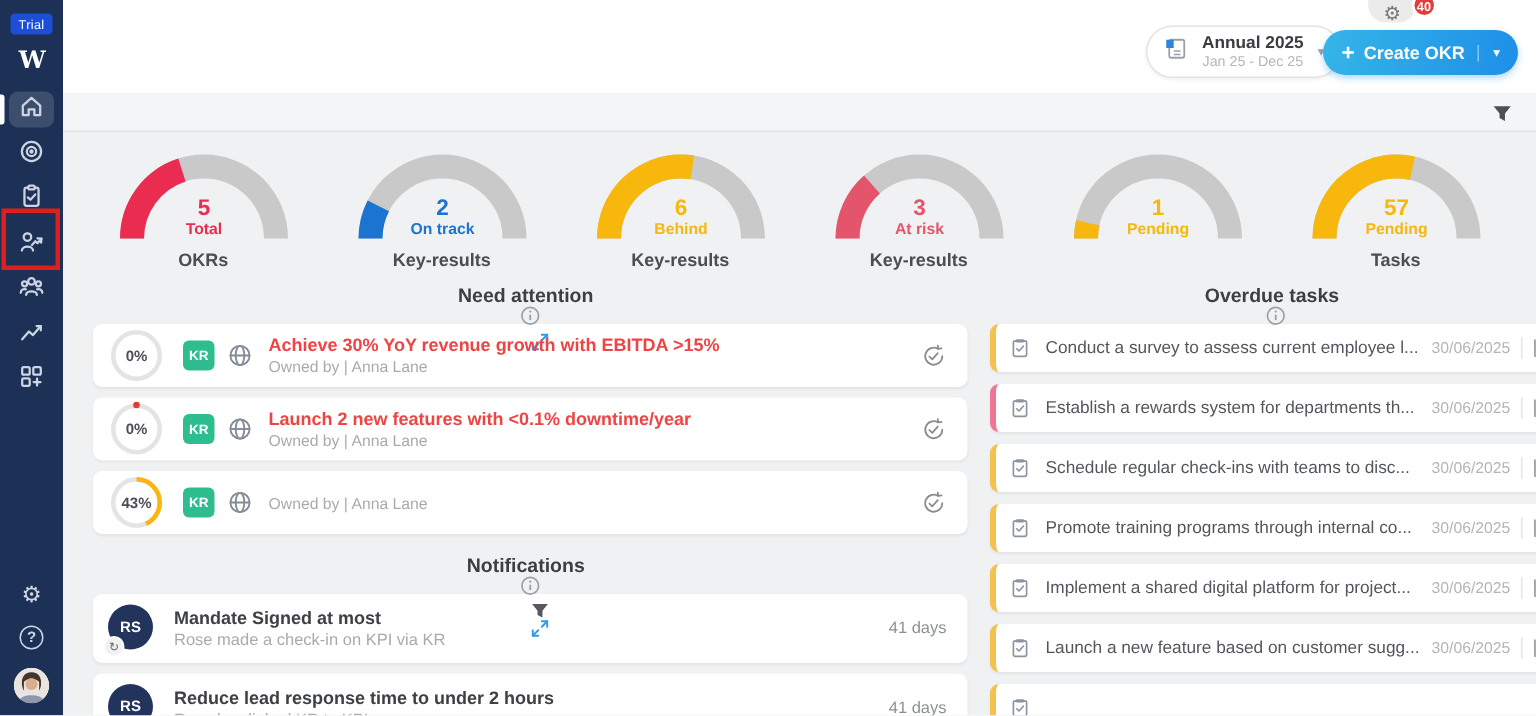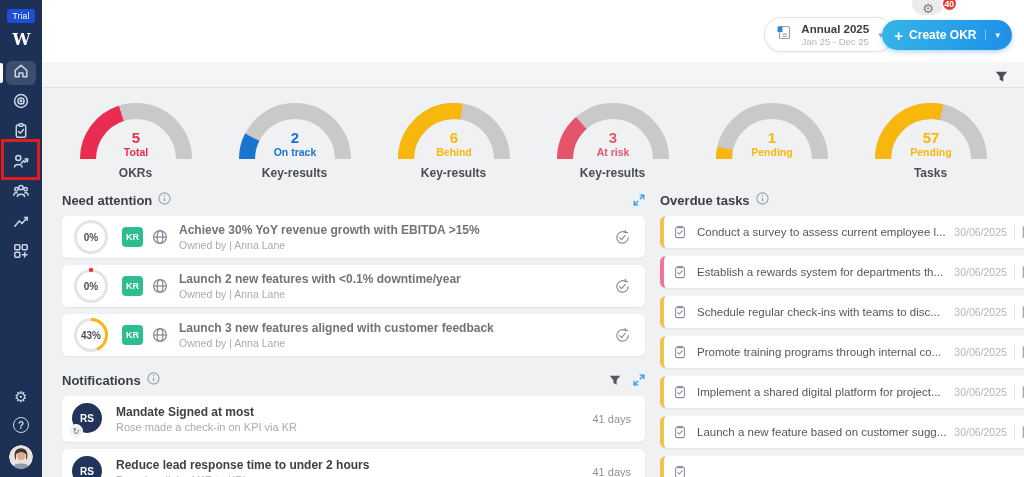--- a/index.html
+++ b/index.html
@@ -64,36 +64,36 @@
   
   .gauges { display:flex; justify-content:space-around; padding:13px 14px 0 14px; }
   .gauge { width:150px; text-align:center; cursor:pointer; }
   .gauge svg { display:block; margin:0 auto; }
   .gauge-label { font-size:12px; font-weight:bold; color:#4a4d52; margin-top:3px; }
 
   
   .columns { display:flex; gap:15px; padding:9px 14px 0 20px; align-items:flex-start; }
   .col-left { width:583px; flex:none; }
   .col-right { flex:1; }
-  .section-header { display:flex; align-items:center; height:22px; margin-bottom:5px; }
+  .section-header { display:flex; align-items:center; height:22px; margin-bottom:5px;flex-direction:column; }
   .section-title { font-size:13px; font-weight:bold; color:#3b3e43; margin-right:6px; }
   .sh-spacer { flex:1; }
   .sh-icon { margin-left:12px; cursor:pointer; display:flex; align-items:center; }
 
   .card { background:#fff; border-radius:6px; box-shadow:0 1px 2px rgba(0,0,0,.06); }
 
   
   .att-card { height:42px; margin-bottom:7px; display:flex; align-items:center; padding:0 14px 0 10px; cursor:pointer; }
   .prog-wrap { position:relative; width:38px; height:38px; flex:none; }
   .prog-wrap svg { display:block; }
   .kr-badge { width:21px; height:20px; background:#2ebd8f; border-radius:4px; color:#fff; font-size:9px;
               font-weight:bold; display:flex; align-items:center; justify-content:center; margin:0 9px 0 12px; flex:none; }
   .globe { flex:none; margin-right:11px; display:flex; }
   .att-text { flex:1; min-width:0; }
-  .att-title { font-size:12px; font-weight:bold; color:#737373; white-space:nowrap; overflow:hidden; text-overflow:ellipsis; }
+  .att-title { font-size:12px; font-weight:bold; color:#ef4444; white-space:nowrap; overflow:hidden; text-overflow:ellipsis; }
   .att-owner { font-size:10.5px; color:#a7abb0; margin-top:2px; }
   .checkin-btn { flex:none; margin-left:10px; cursor:pointer; display:flex; }
 
   
   .notif-card { height:46px; margin-bottom:7px; display:flex; align-items:center; padding:0 14px 0 10px; cursor:pointer; }
   .rs-wrap { position:relative; width:32px; height:32px; flex:none; margin-right:12px; }
   .rs-avatar { width:30px; height:30px; border-radius:50%; background:#22345c; color:#fff; font-size:10px;
                font-weight:bold; display:flex; align-items:center; justify-content:center; }
   .rs-badge { position:absolute; left:-3px; bottom:-3px; width:14px; height:14px; background:#f1f1f1;
               border:1.5px solid #fff; border-radius:50%; font-size:8px; color:#666; display:flex;
@@ -385,21 +385,20 @@
     </div>
     <div class="kr-badge">KR</div>
     <span class="globe">
                 <svg width="16" height="16" viewBox="0 0 14 14" fill="none" stroke="#828c98" stroke-width="1.1">
                   <circle cx="7" cy="7" r="5.6"></circle>
                   <ellipse cx="7" cy="7" rx="2.5" ry="5.6"></ellipse>
                   <line x1="1.4" y1="7" x2="12.6" y2="7"></line>
                 </svg>
               </span>
     <div class="att-text">
-      <div class="att-title">Launch 3 new features aligned with customer feedback</div>
       <div class="att-owner">Owned by | Anna Lane</div>
     </div>
     <span class="checkin-btn">
                 <svg width="17" height="17" viewBox="0 0 17 17" fill="none" stroke="#8a8d92" stroke-width="1.2" stroke-linecap="round" stroke-linejoin="round">
                   <path d="M14.2 8.5 A 5.7 5.7 0 1 1 11.5 3.6"></path>
                   <polyline points="11.2,1.4 11.5,3.6 13.7,3.3"></polyline>
                   <polyline points="5.6,8.7 7.5,10.6 11.2,6.4"></polyline>
                 </svg>
               </span>
   </div>

